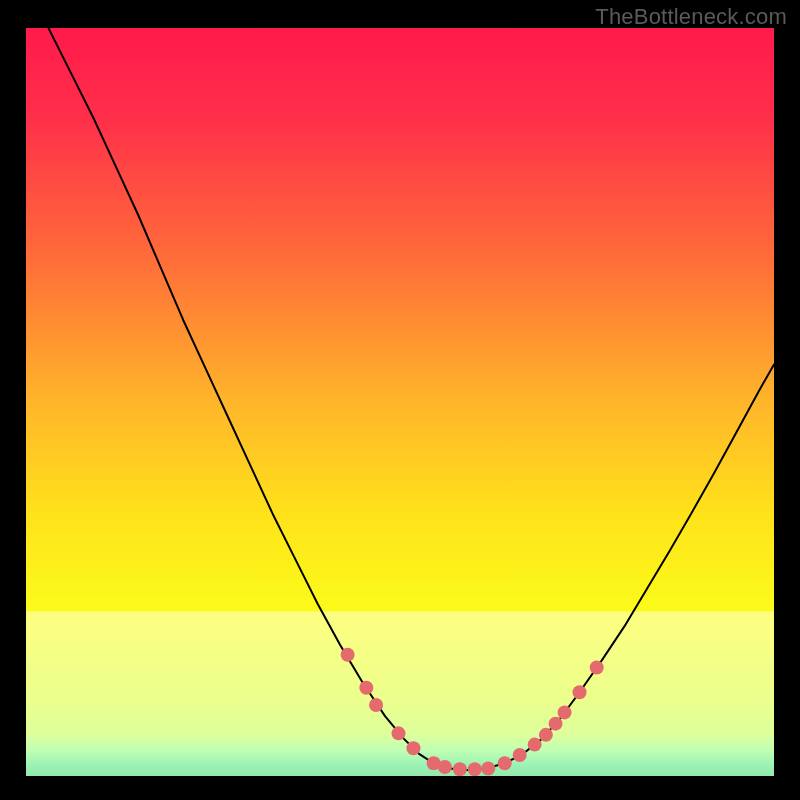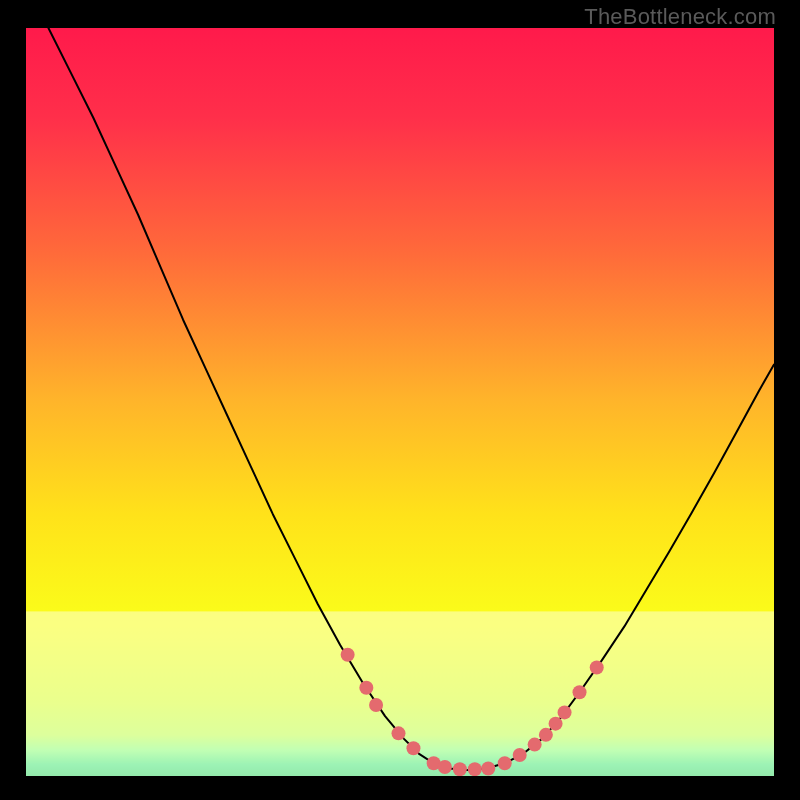--- a/index.html
+++ b/index.html
@@ -13,21 +13,21 @@
   }
   .frame {
     position: relative;
     width: 800px;
     height: 800px;
     background: #000;
   }
   .watermark {
     position: absolute;
     top: 4px;
-    right: 24px;
+    right: 13px;
     color: #5a5a5a;
     font-size: 22px;
     font-weight: 500;
     letter-spacing: 0.2px;
   }
   .plot-area {
     position: absolute;
     left: 26px;
     top: 28px;
     width: 748px;

